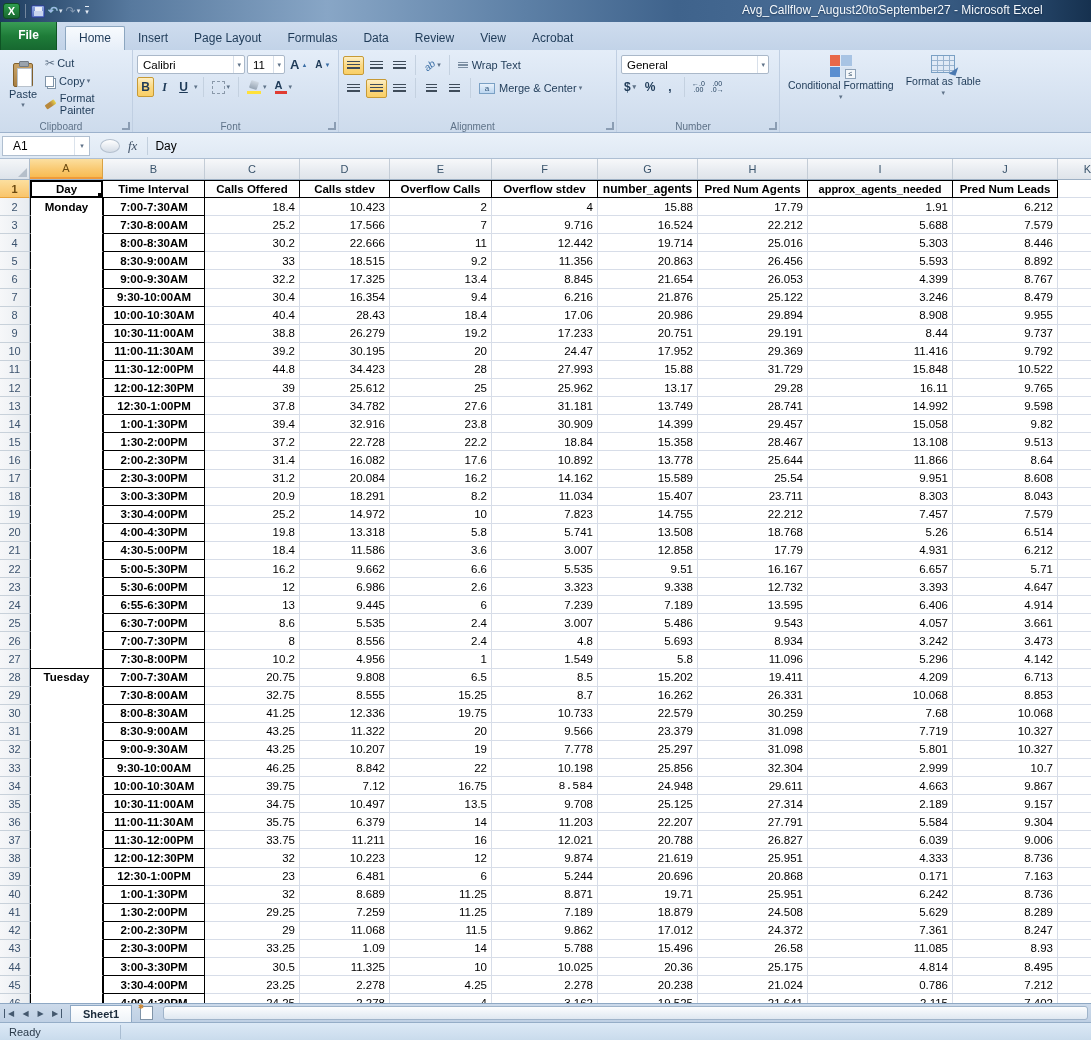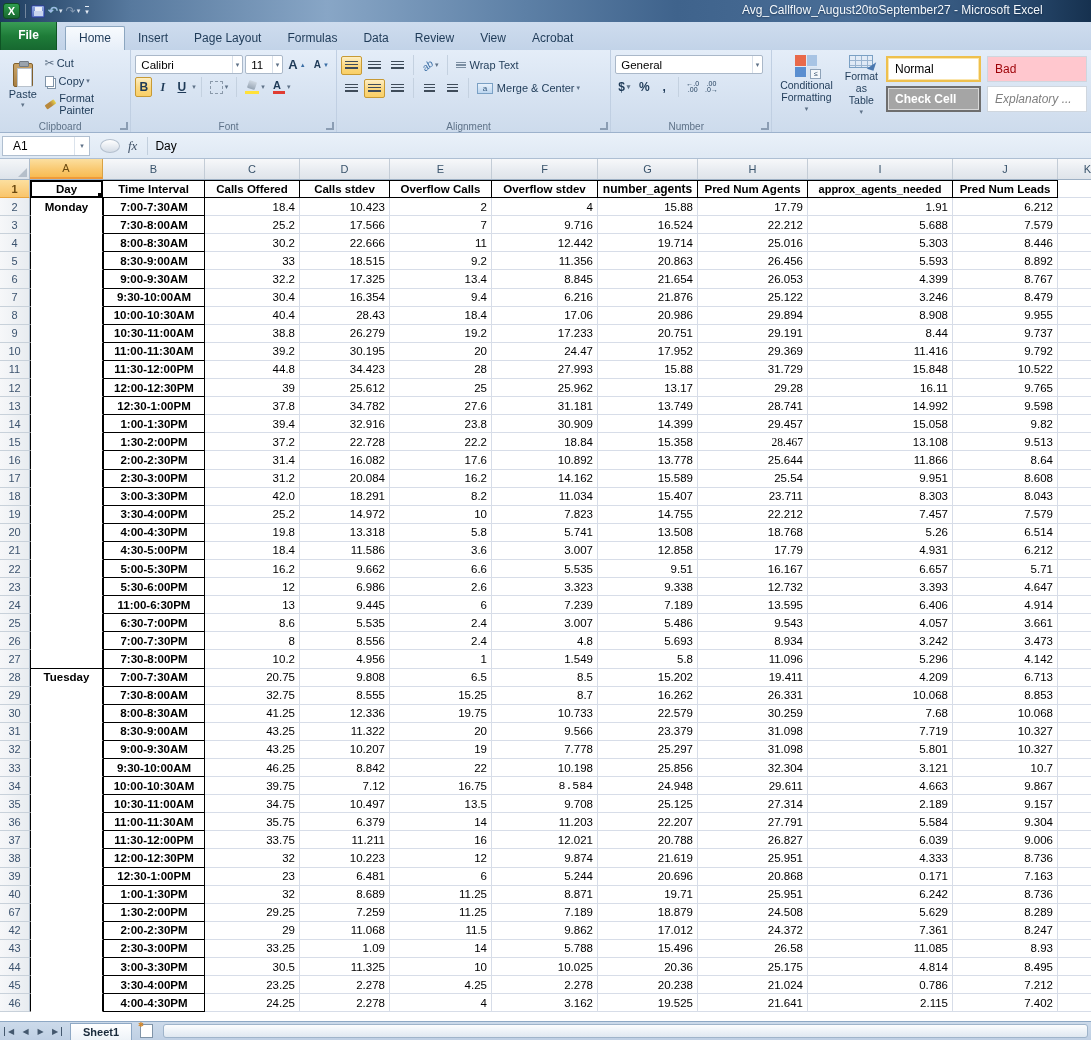--- a/index.html
+++ b/index.html
@@ -340,26 +340,20 @@
             <span class="cf-badge">≤</span>
           </span>
         <span>Conditional Formatting</span>
         <span class="ddarrow">▾</span>
       </div>
       <div class="bigbtn">
         <span class="fat-ic"></span>
         <span>Format as Table</span>
         <span class="ddarrow">▾</span>
       </div>
-      <div class="stylegal">
-        <div class="stylecell st-normal">Normal</div>
-        <div class="stylecell st-bad">Bad</div>
-        <div class="stylecell st-check">Check Cell</div>
-        <div class="stylecell st-expl">Explanatory ...</div>
-      </div>
     </div>
   </div>
 
   <div class="fbar">
     <div class="namebox">
         <span>A1</span>
         <span class="nb-arrow">▾</span>
       </div>
     <div class="oval-btn"></div>
     <div class="fx">fx</div>
@@ -581,21 +575,21 @@
         </div>
         <div class="grow">
           <div class="rowh">15</div>
           <div class="c ctr acell" style="width: 73px; flex: 0 0 73px;"></div>
           <div class="c ctr bcell" style="width: 102px; flex: 0 0 102px;">1:30-2:00PM</div>
           <div class="c num" style="width: 95px; flex: 0 0 95px;">37.2</div>
           <div class="c num" style="width: 90px; flex: 0 0 90px;">22.728</div>
           <div class="c num" style="width: 102px; flex: 0 0 102px;">22.2</div>
           <div class="c num" style="width: 106px; flex: 0 0 106px;">18.84</div>
           <div class="c num" style="width: 100px; flex: 0 0 100px;">15.358</div>
-          <div class="c num" style="width: 110px; flex: 0 0 110px; font-family: Liberation Serif, serif;">28.467</div>
+          <div class="c num" style="width: 110px; flex: 0 0 110px;">28.467</div>
           <div class="c num" style="width: 145px; flex: 0 0 145px;">13.108</div>
           <div class="c num" style="width: 105px; flex: 0 0 105px;">9.513</div>
           <div class="c" style="width: 60px; flex: 0 0 60px;"></div>
         </div>
         <div class="grow">
           <div class="rowh">16</div>
           <div class="c ctr acell" style="width: 73px; flex: 0 0 73px;"></div>
           <div class="c ctr bcell" style="width: 102px; flex: 0 0 102px;">2:00-2:30PM</div>
           <div class="c num" style="width: 95px; flex: 0 0 95px;">31.4</div>
           <div class="c num" style="width: 90px; flex: 0 0 90px;">16.082</div>
@@ -618,21 +612,21 @@
           <div class="c num" style="width: 100px; flex: 0 0 100px;">15.589</div>
           <div class="c num" style="width: 110px; flex: 0 0 110px;">25.54</div>
           <div class="c num" style="width: 145px; flex: 0 0 145px;">9.951</div>
           <div class="c num" style="width: 105px; flex: 0 0 105px;">8.608</div>
           <div class="c" style="width: 60px; flex: 0 0 60px;"></div>
         </div>
         <div class="grow">
           <div class="rowh">18</div>
           <div class="c ctr acell" style="width: 73px; flex: 0 0 73px;"></div>
           <div class="c ctr bcell" style="width: 102px; flex: 0 0 102px;">3:00-3:30PM</div>
-          <div class="c num" style="width: 95px; flex: 0 0 95px;">42.0</div>
+          <div class="c num" style="width: 95px; flex: 0 0 95px;">20.9</div>
           <div class="c num" style="width: 90px; flex: 0 0 90px;">18.291</div>
           <div class="c num" style="width: 102px; flex: 0 0 102px;">8.2</div>
           <div class="c num" style="width: 106px; flex: 0 0 106px;">11.034</div>
           <div class="c num" style="width: 100px; flex: 0 0 100px;">15.407</div>
           <div class="c num" style="width: 110px; flex: 0 0 110px;">23.711</div>
           <div class="c num" style="width: 145px; flex: 0 0 145px;">8.303</div>
           <div class="c num" style="width: 105px; flex: 0 0 105px;">8.043</div>
           <div class="c" style="width: 60px; flex: 0 0 60px;"></div>
         </div>
         <div class="grow">
@@ -701,21 +695,21 @@
           <div class="c num" style="width: 106px; flex: 0 0 106px;">3.323</div>
           <div class="c num" style="width: 100px; flex: 0 0 100px;">9.338</div>
           <div class="c num" style="width: 110px; flex: 0 0 110px;">12.732</div>
           <div class="c num" style="width: 145px; flex: 0 0 145px;">3.393</div>
           <div class="c num" style="width: 105px; flex: 0 0 105px;">4.647</div>
           <div class="c" style="width: 60px; flex: 0 0 60px;"></div>
         </div>
         <div class="grow">
           <div class="rowh">24</div>
           <div class="c ctr acell" style="width: 73px; flex: 0 0 73px;"></div>
-          <div class="c ctr bcell" style="width: 102px; flex: 0 0 102px;">11:00-6:30PM</div>
+          <div class="c ctr bcell" style="width: 102px; flex: 0 0 102px;">6:55-6:30PM</div>
           <div class="c num" style="width: 95px; flex: 0 0 95px;">13</div>
           <div class="c num" style="width: 90px; flex: 0 0 90px;">9.445</div>
           <div class="c num" style="width: 102px; flex: 0 0 102px;">6</div>
           <div class="c num" style="width: 106px; flex: 0 0 106px;">7.239</div>
           <div class="c num" style="width: 100px; flex: 0 0 100px;">7.189</div>
           <div class="c num" style="width: 110px; flex: 0 0 110px;">13.595</div>
           <div class="c num" style="width: 145px; flex: 0 0 145px;">6.406</div>
           <div class="c num" style="width: 105px; flex: 0 0 105px;">4.914</div>
           <div class="c" style="width: 60px; flex: 0 0 60px;"></div>
         </div>
@@ -834,21 +828,21 @@
         <div class="grow">
           <div class="rowh">33</div>
           <div class="c ctr acell" style="width: 73px; flex: 0 0 73px;"></div>
           <div class="c ctr bcell" style="width: 102px; flex: 0 0 102px;">9:30-10:00AM</div>
           <div class="c num" style="width: 95px; flex: 0 0 95px;">46.25</div>
           <div class="c num" style="width: 90px; flex: 0 0 90px;">8.842</div>
           <div class="c num" style="width: 102px; flex: 0 0 102px;">22</div>
           <div class="c num" style="width: 106px; flex: 0 0 106px;">10.198</div>
           <div class="c num" style="width: 100px; flex: 0 0 100px;">25.856</div>
           <div class="c num" style="width: 110px; flex: 0 0 110px;">32.304</div>
-          <div class="c num" style="width: 145px; flex: 0 0 145px;">3.121</div>
+          <div class="c num" style="width: 145px; flex: 0 0 145px;">2.999</div>
           <div class="c num" style="width: 105px; flex: 0 0 105px;">10.7</div>
           <div class="c" style="width: 60px; flex: 0 0 60px;"></div>
         </div>
         <div class="grow">
           <div class="rowh">34</div>
           <div class="c ctr acell" style="width: 73px; flex: 0 0 73px;"></div>
           <div class="c ctr bcell" style="width: 102px; flex: 0 0 102px;">10:00-10:30AM</div>
           <div class="c num" style="width: 95px; flex: 0 0 95px;">39.75</div>
           <div class="c num" style="width: 90px; flex: 0 0 90px;">7.12</div>
           <div class="c num" style="width: 102px; flex: 0 0 102px;">16.75</div>
@@ -937,21 +931,21 @@
           <div class="c num" style="width: 90px; flex: 0 0 90px;">8.689</div>
           <div class="c num" style="width: 102px; flex: 0 0 102px;">11.25</div>
           <div class="c num" style="width: 106px; flex: 0 0 106px;">8.871</div>
           <div class="c num" style="width: 100px; flex: 0 0 100px;">19.71</div>
           <div class="c num" style="width: 110px; flex: 0 0 110px;">25.951</div>
           <div class="c num" style="width: 145px; flex: 0 0 145px;">6.242</div>
           <div class="c num" style="width: 105px; flex: 0 0 105px;">8.736</div>
           <div class="c" style="width: 60px; flex: 0 0 60px;"></div>
         </div>
         <div class="grow">
-          <div class="rowh">67</div>
+          <div class="rowh">41</div>
           <div class="c ctr acell" style="width: 73px; flex: 0 0 73px;"></div>
           <div class="c ctr bcell" style="width: 102px; flex: 0 0 102px;">1:30-2:00PM</div>
           <div class="c num" style="width: 95px; flex: 0 0 95px;">29.25</div>
           <div class="c num" style="width: 90px; flex: 0 0 90px;">7.259</div>
           <div class="c num" style="width: 102px; flex: 0 0 102px;">11.25</div>
           <div class="c num" style="width: 106px; flex: 0 0 106px;">7.189</div>
           <div class="c num" style="width: 100px; flex: 0 0 100px;">18.879</div>
           <div class="c num" style="width: 110px; flex: 0 0 110px;">24.508</div>
           <div class="c num" style="width: 145px; flex: 0 0 145px;">5.629</div>
           <div class="c num" style="width: 105px; flex: 0 0 105px;">8.289</div>
@@ -1035,14 +1029,18 @@
       <span class="nav" style="border-left:1px solid #44586e">◀</span>
       <span class="nav">◀</span>
       <span class="nav">▶</span>
       <span class="nav" style="border-right:1px solid #44586e">▶</span>
     </div>
     <div class="sheettab">Sheet1</div>
     <div class="newsheet"></div>
     <div class="hscroll"></div>
   </div>
 
+  <div class="statusbar">
+    <div class="ready">Ready</div>
+    <div class="status-sep"></div>
+  </div>
 
 </div>
 
 </body></html>

